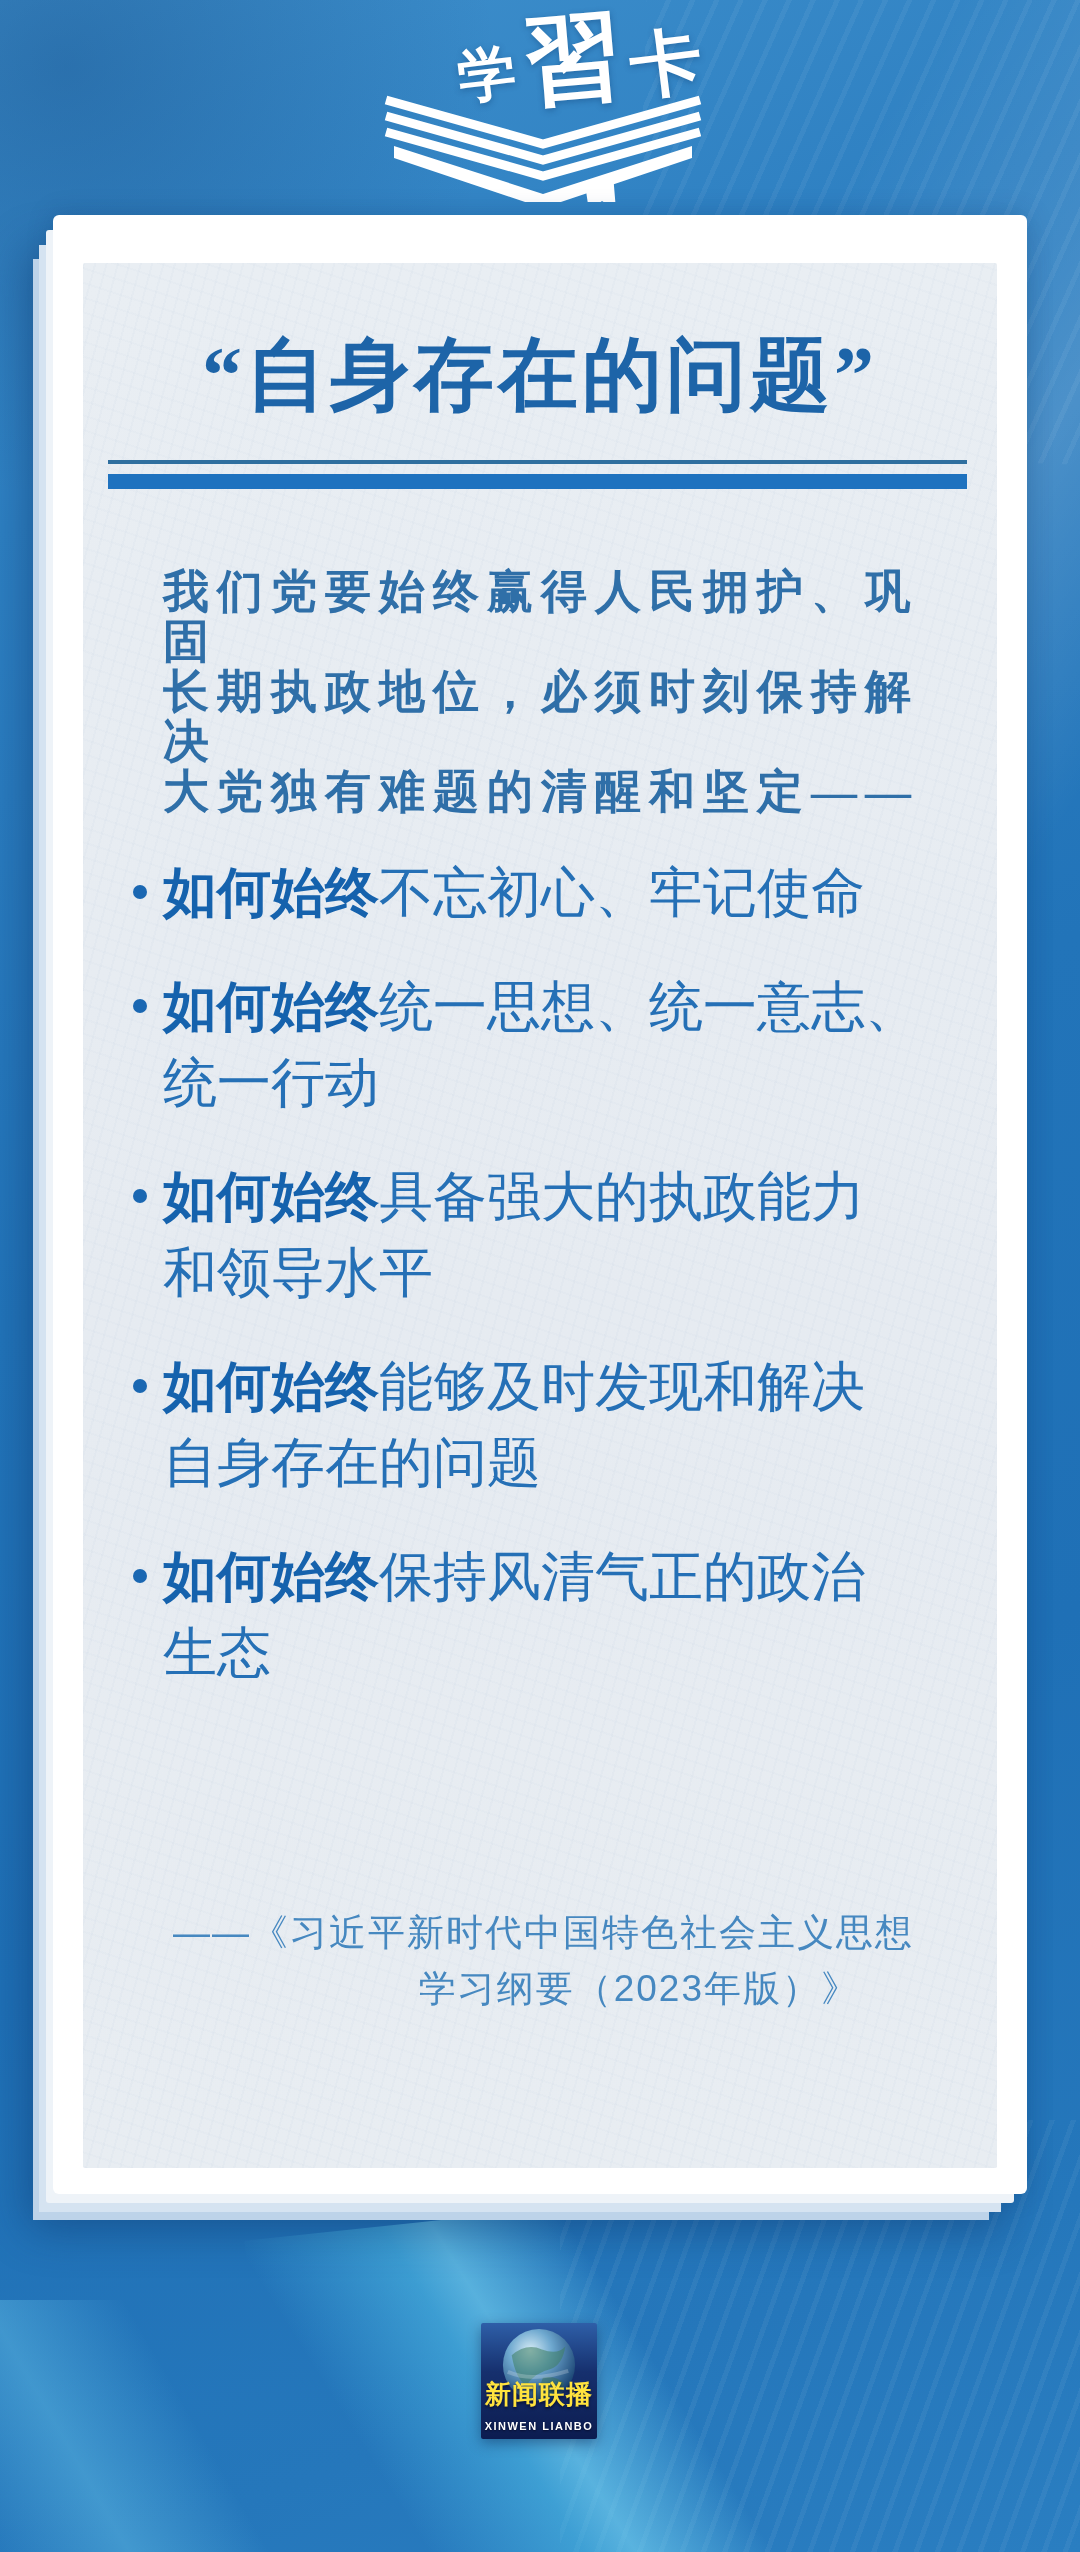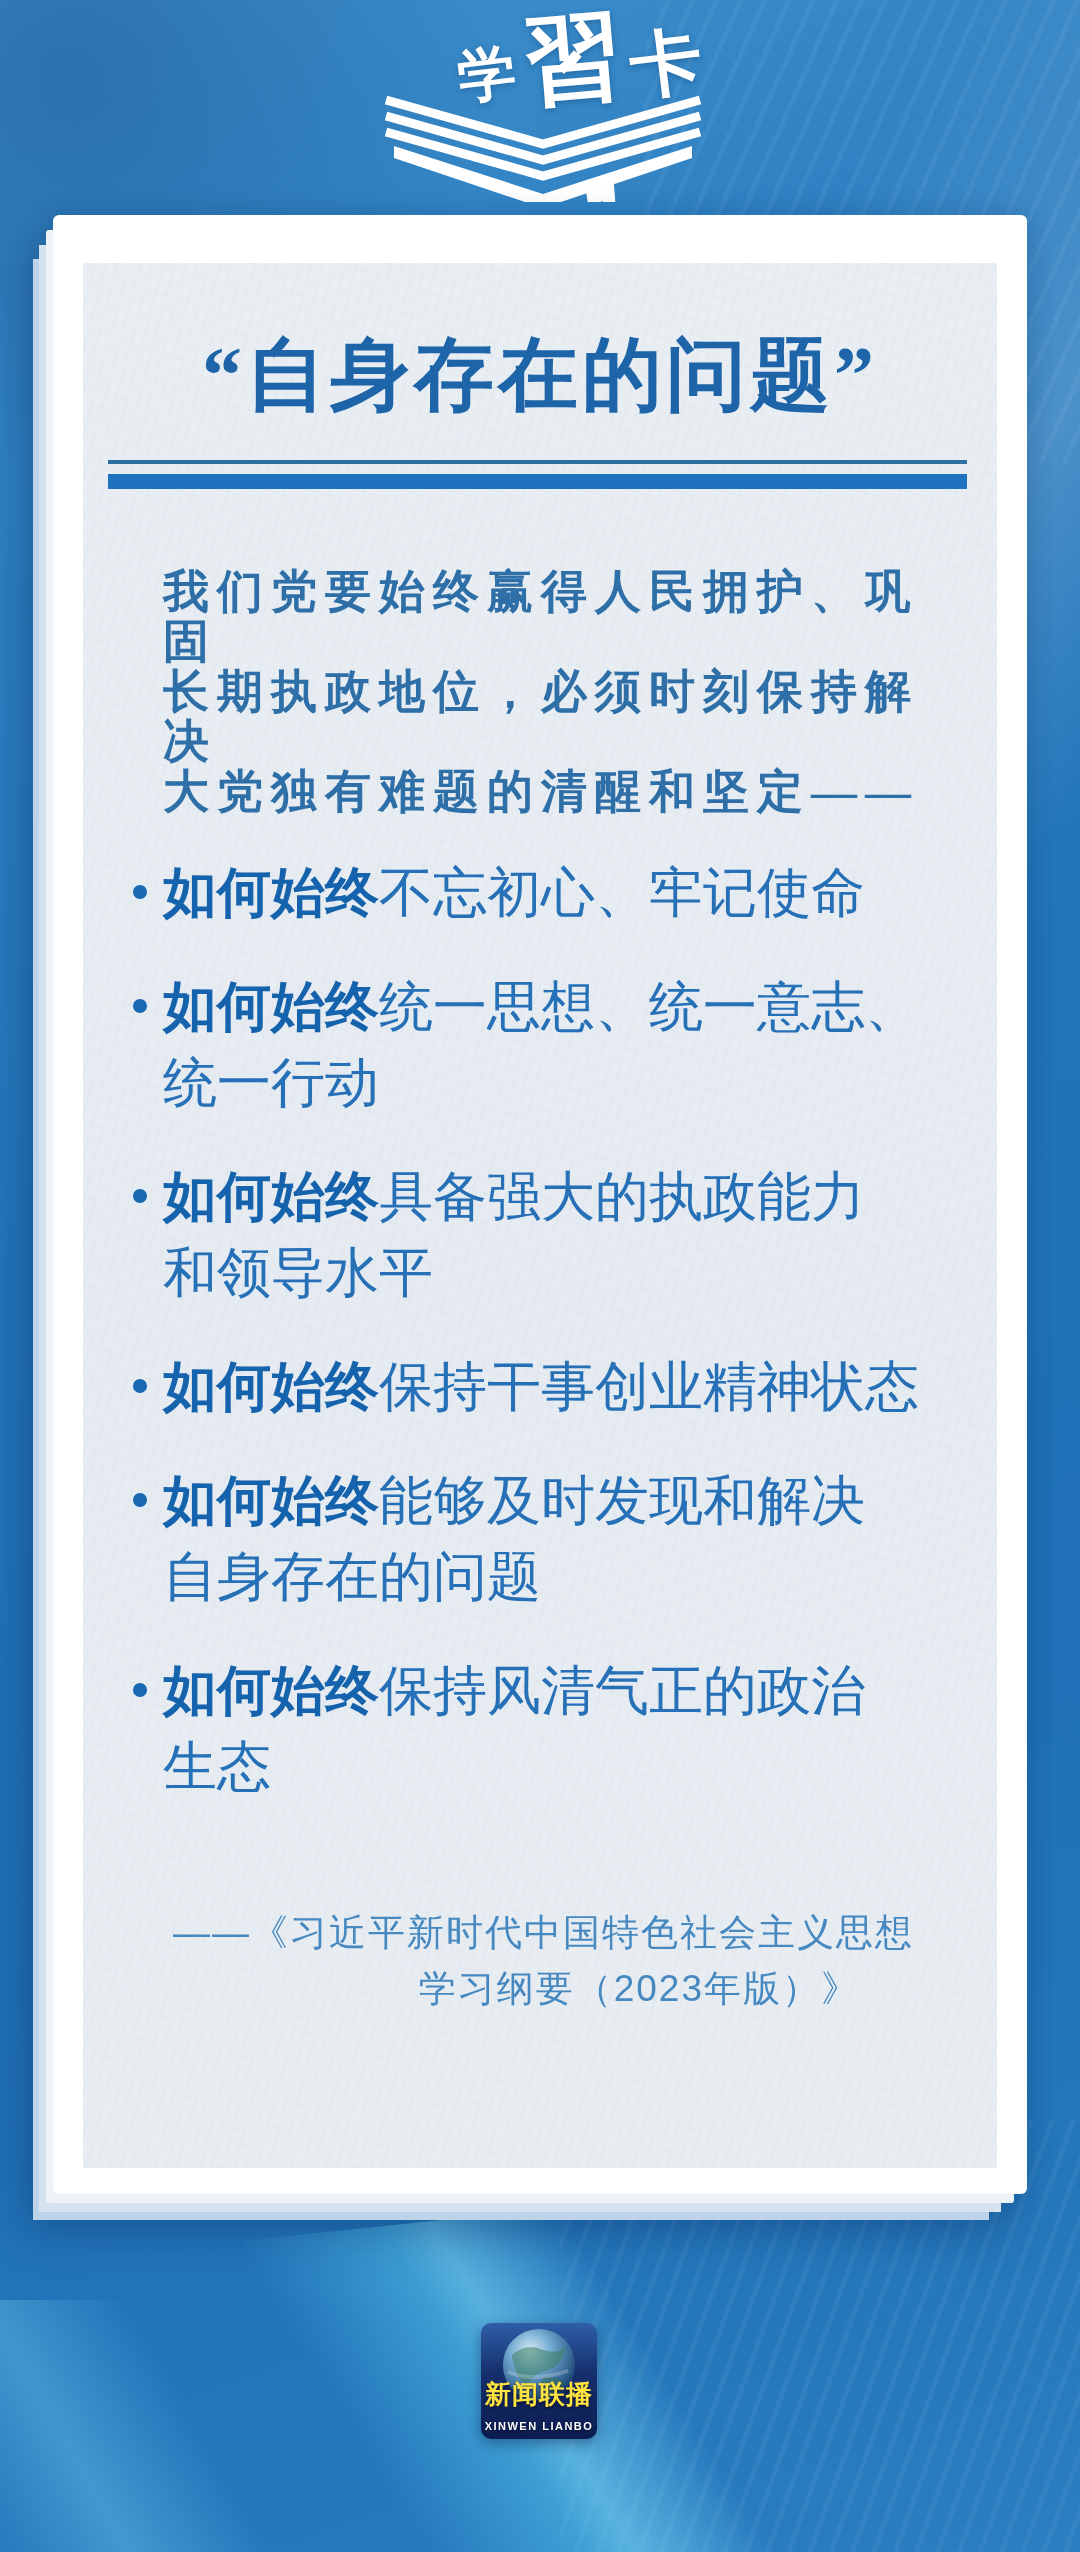--- a/index.html
+++ b/index.html
@@ -97,21 +97,21 @@
 
   .card-source{
     position:absolute;left:0;top:1642px;width:100%;box-sizing:border-box;
     font-size:37px;line-height:56px;letter-spacing:2px;color:#4688c0;font-weight:500;
     text-align:right;padding-right:83px;
   }
   .card-source .src2{margin-right:54px;}
 
   
   .badge{
-    position:absolute;left:481px;top:2323px;width:116px;height:116px;border-radius:10px;
+    position:absolute;left:481px;top:2323px;width:116px;height:116px;border-radius:2px;
     background:linear-gradient(180deg,#2e5fa8 0%,#16306e 42%,#0c1c50 100%);
     box-shadow:0 4px 14px rgba(5,25,70,.45);overflow:hidden;
   }
   .badge-globe{position:absolute;left:19px;top:3px;width:78px;height:78px;}
   .badge-title{
     position:absolute;left:0;bottom:27px;width:100%;text-align:center;
     font-size:26px;font-weight:bold;color:#ffe33e;letter-spacing:1px;
     text-shadow:0 2px 3px rgba(0,0,20,.6);
   }
   .badge-sub{
@@ -162,23 +162,20 @@
         <li>
           <span class="bullet-bold">如何始终</span><span class="bullet-rest">不忘初心、牢记使命</span>
         </li>
         <li>
           <span class="bullet-bold">如何始终</span><span class="bullet-rest">统一思想、统一意志、
 统一行动</span>
         </li>
         <li>
           <span class="bullet-bold">如何始终</span><span class="bullet-rest">具备强大的执政能力
 和领导水平</span>
-        </li>
-        <li>
-          <span class="bullet-bold">如何始终</span><span class="bullet-rest">保持干事创业精神状态</span>
         </li>
         <li>
           <span class="bullet-bold">如何始终</span><span class="bullet-rest">能够及时发现和解决
 自身存在的问题</span>
         </li>
         <li>
           <span class="bullet-bold">如何始终</span><span class="bullet-rest">保持风清气正的政治
 生态</span>
         </li>
       </ul>

